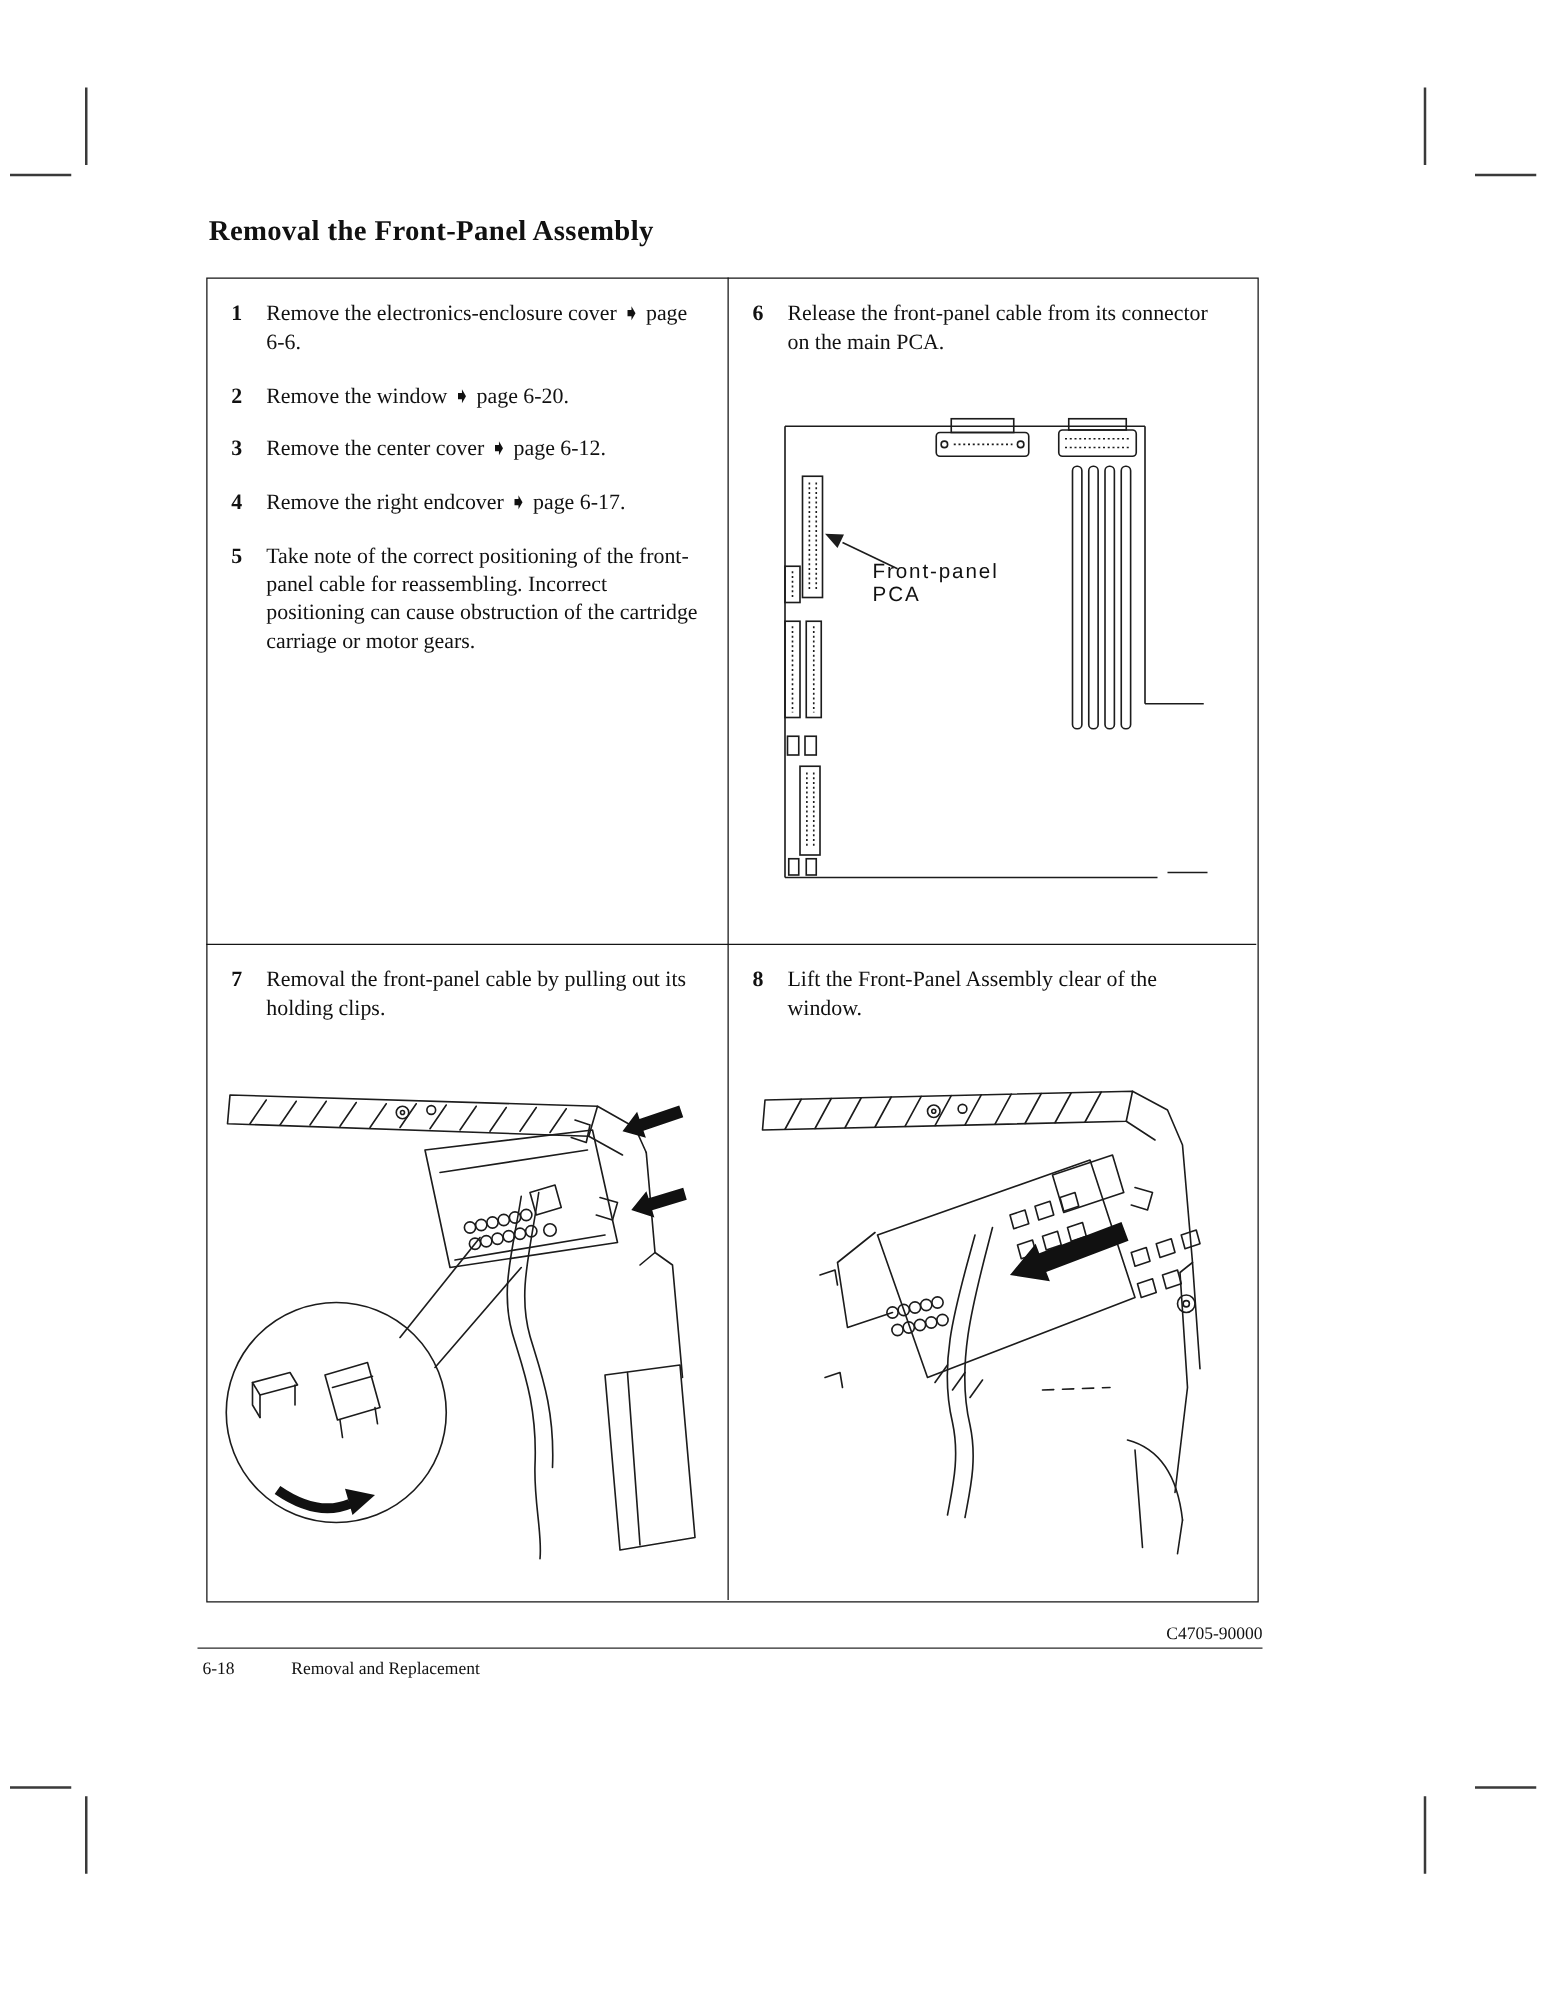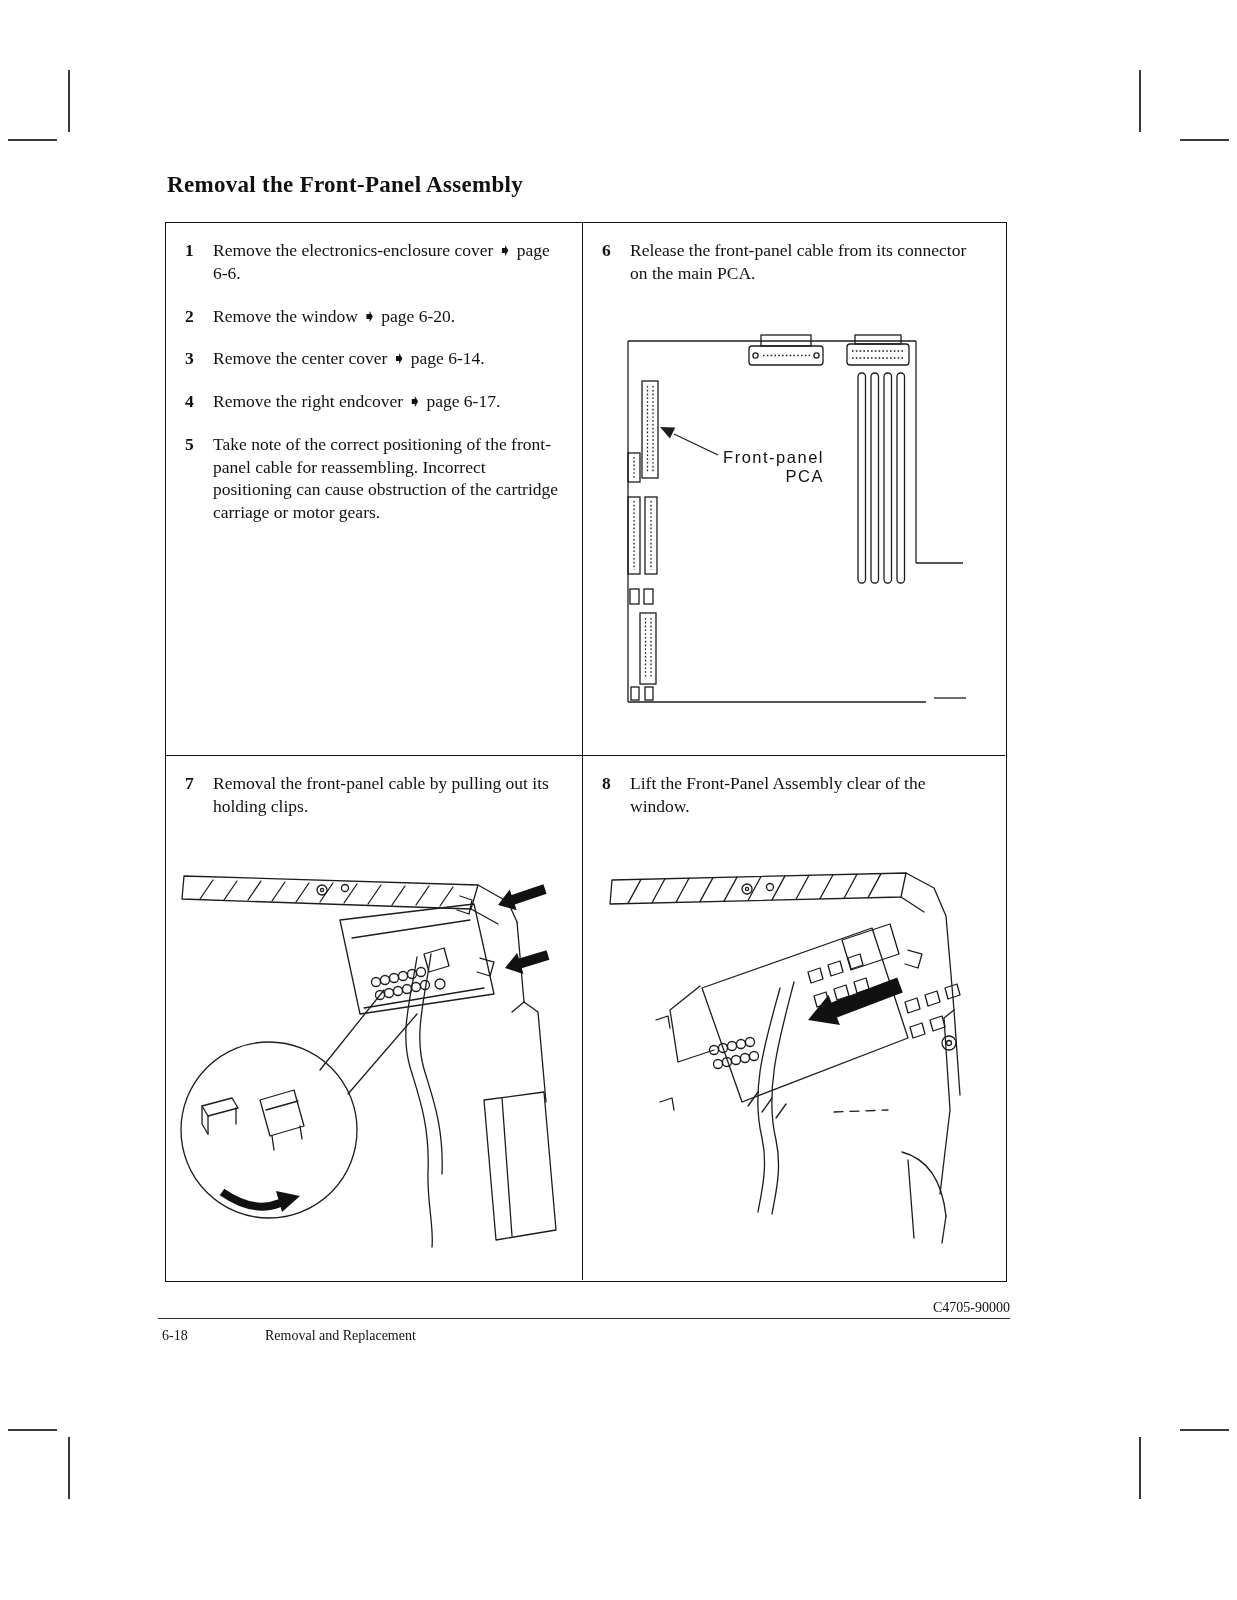--- a/index.html
+++ b/index.html
@@ -28,21 +28,21 @@
   .step{
     display:flex;gap:10px;
     margin-bottom:20px;
     font-size:17.5px;line-height:1.3;
   }
   .step-num{font-weight:700;flex:0 0 18px;}
   .step-text{flex:1;}
   .pca-label{
     font-family:"Liberation Sans", sans-serif;
     font-size:16.5px;letter-spacing:1.5px;
-    white-space:pre-line;text-align:right;
+    white-space:pre-line;text-align:left;
   }
   .footer-rule{height:0;border-top:1.2px solid #2a2a2a;}
   .footer-text{font-size:14px;}
   svg{display:block;}
 </style>
 </head>
 <body>
 
 <div class="abs crop" style="left:68px;top:70px;width:1.5px;height:62px;"></div>
 <div class="abs crop" style="left:8px;top:139px;width:49px;height:1.5px;"></div>
@@ -63,21 +63,21 @@
   <div class="step">
     <span class="step-num">1</span>
     <span class="step-text">Remove the electronics-enclosure cover ➧ page 6-6.</span>
   </div>
   <div class="step">
     <span class="step-num">2</span>
     <span class="step-text">Remove the window ➧ page 6-20.</span>
   </div>
   <div class="step">
     <span class="step-num">3</span>
-    <span class="step-text">Remove the center cover ➧ page 6-14.</span>
+    <span class="step-text">Remove the center cover ➧ page 6-12.</span>
   </div>
   <div class="step">
     <span class="step-num">4</span>
     <span class="step-text">Remove the right endcover ➧ page 6-17.</span>
   </div>
   <div class="step">
     <span class="step-num">5</span>
     <span class="step-text">Take note of the correct positioning of the front-panel cable for reassembling. Incorrect positioning can cause obstruction of the cartridge carriage or motor gears.</span>
   </div>
 </div>
@@ -280,14 +280,14 @@
     <line x1="146" y1="246" x2="156" y2="232"></line>
     <line x1="160" y1="252" x2="170" y2="238"></line>
     <line x1="174" y1="258" x2="184" y2="244"></line>
     <line x1="232" y1="252" x2="286" y2="250" stroke-dasharray="9 7"></line>
   </g>
   <polygon points="206,160 226.5,135 229.4,142.5 295.2,117.5 300.8,132.5 235,157.5 237.9,165" fill="#111"></polygon>
 </svg>
 
 <div class="abs footer-rule" style="left:158px;top:1318px;width:852px;"></div>
 <div class="abs footer-text" style="left:162px;top:1328px;">6-18</div>
-<div class="abs footer-text" style="left:233px;top:1328px;margin-left:32px;">Removal and Replacement</div>
+<div class="abs footer-text" style="left:233px;top:1328px;">Removal and Replacement</div>
 <div class="abs footer-text" style="left:700px;top:1300px;width:310px;text-align:right;">C4705-90000</div>
 
 </body></html>

